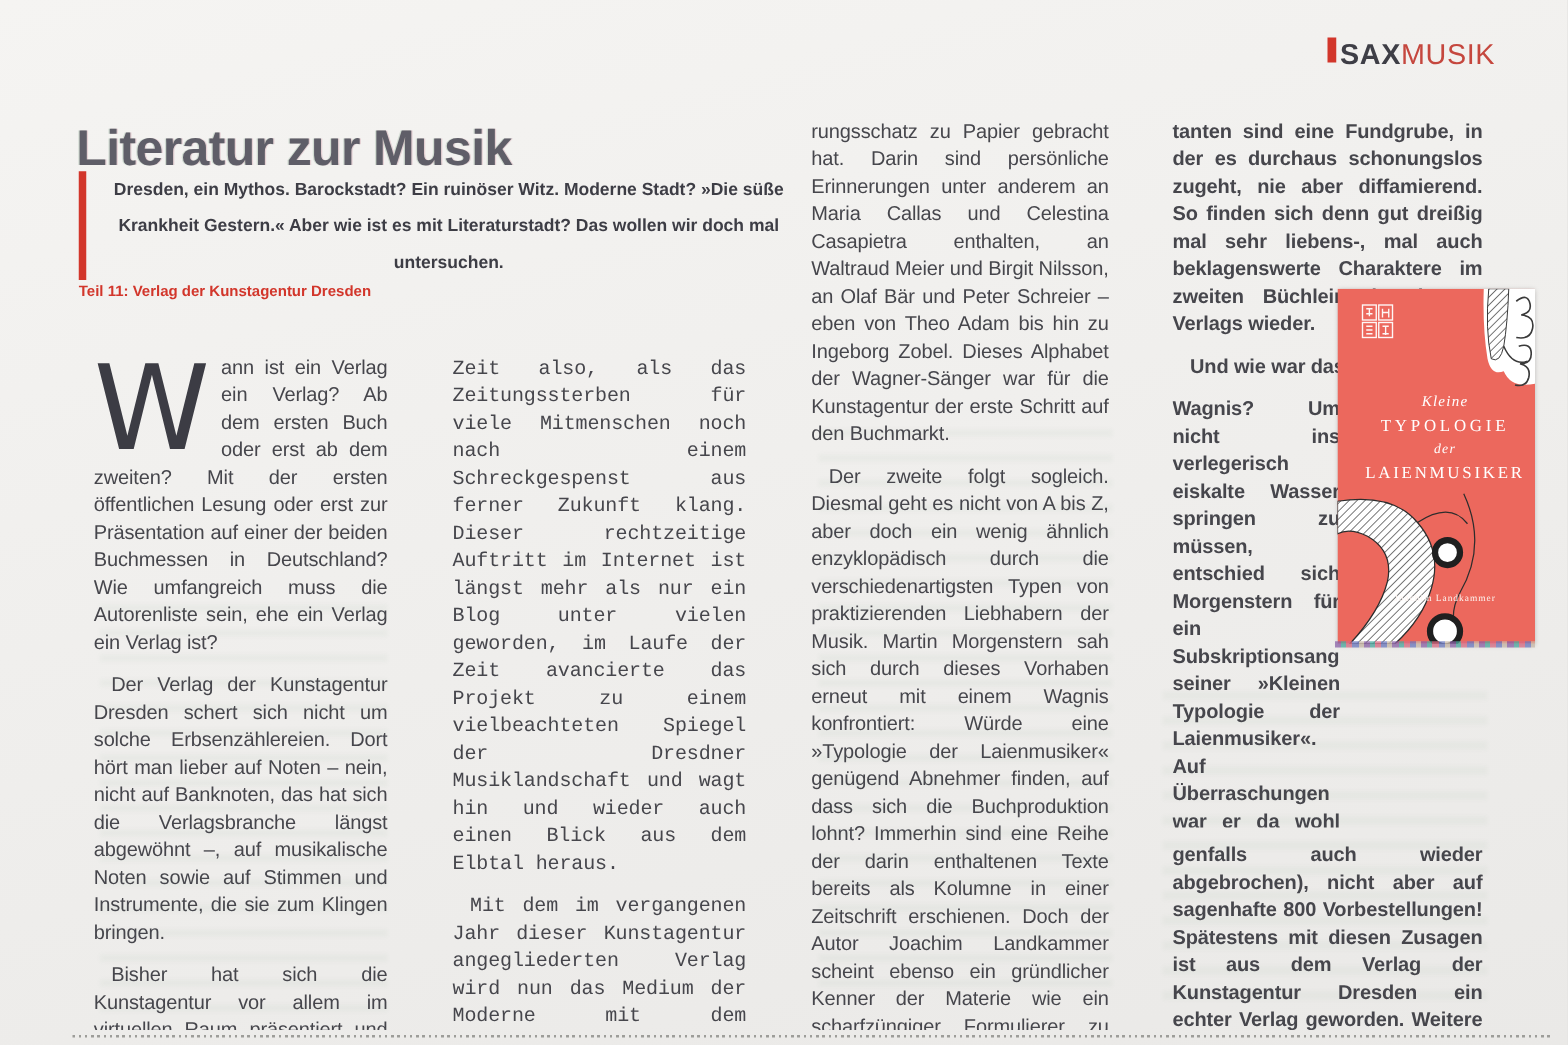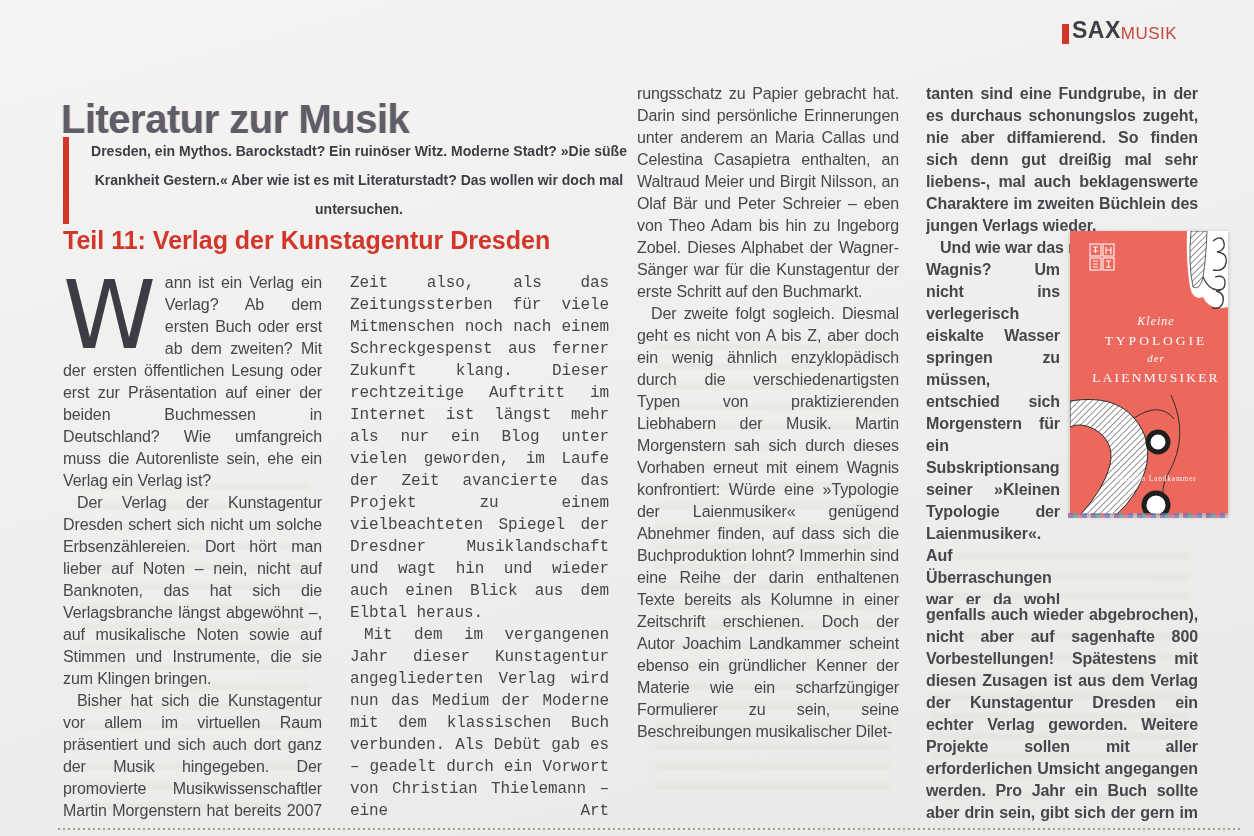--- a/index.html
+++ b/index.html
@@ -3,42 +3,42 @@
 <meta charset="utf-8">
 <style>
   html,body { margin:0; padding:0; background:#e6e5e3; }
   .page {
     position:relative; width:1254px; height:836px; overflow:hidden;
     background:linear-gradient(165deg,#f5f4f2 0%, #f0efed 45%, #eae9e7 100%);
     font-family:"Liberation Sans", sans-serif;
   }
 
   
-  .masthead { position:absolute; left:1062px; top:17px; display:flex; align-items:flex-end; }
+  .masthead { position:absolute; left:1062px; top:30px; display:flex; align-items:flex-start; }
   .masthead .bar { width:7px; height:20px; background:#d2362b; margin-right:3px; }
   .masthead .sax { font-size:23px; font-weight:bold; color:#3e3e46; letter-spacing:.5px; }
-  .masthead .musik { font-size:17px; font-weight:normal; color:#c5473e; letter-spacing:.5px; }
+  .masthead .musik { font-size:23px; font-weight:normal; color:#c5473e; letter-spacing:.5px; }
 
   
   .title {
     position:absolute; left:61px; top:70px; font-size:40px; font-weight:bold;
     color:#5f5e68; letter-spacing:-.5px;
     text-shadow:1px 0 0 rgba(160,60,90,.18), -1px 0 0 rgba(60,120,80,.18);
   }
   .standfirst {
     position:absolute; left:63px; top:137px; width:550px;
     border-left:6px solid #d2362b; padding-left:15px;
     font-size:14px; font-weight:bold; line-height:29px; color:#3d3d45; text-align:center;
   }
-  .kicker { position:absolute; left:63px; top:226px; font-size:25px; font-weight:bold; color:#d2362b; }
+  .kicker { position:absolute; left:63px; top:226px; font-size:12px; font-weight:bold; color:#d2362b; }
 
   
   .body-col { position:absolute; font-size:16px; line-height:22px; color:#46464c;
               text-align:justify; letter-spacing:-.1px; overflow:hidden; }
-  .body-col p { margin:0; }
+  .body-col p { margin:12px; }
   .body-col p.ind { text-indent:14px; }
   #col1 { left:63px;  top:272px; width:259px; height:552px; }
   #col2 { left:350px; top:272px; width:259px; height:552px;font-family:Liberation Mono, monospace; }
   #col3 { left:637px; top:83px;  width:262px; height:741px; }
   #col4 { left:926px; top:83px;  width:272px; height:741px;font-weight:bold; }
   .dropcap {
     float:left; font-family:"DejaVu Sans", sans-serif; font-size:94px; line-height:80px;
     color:#3c3c44; margin:4px 9px 0 0; font-weight:normal;
   }
   .narrow { width:134px; height:345px; overflow:hidden; }

